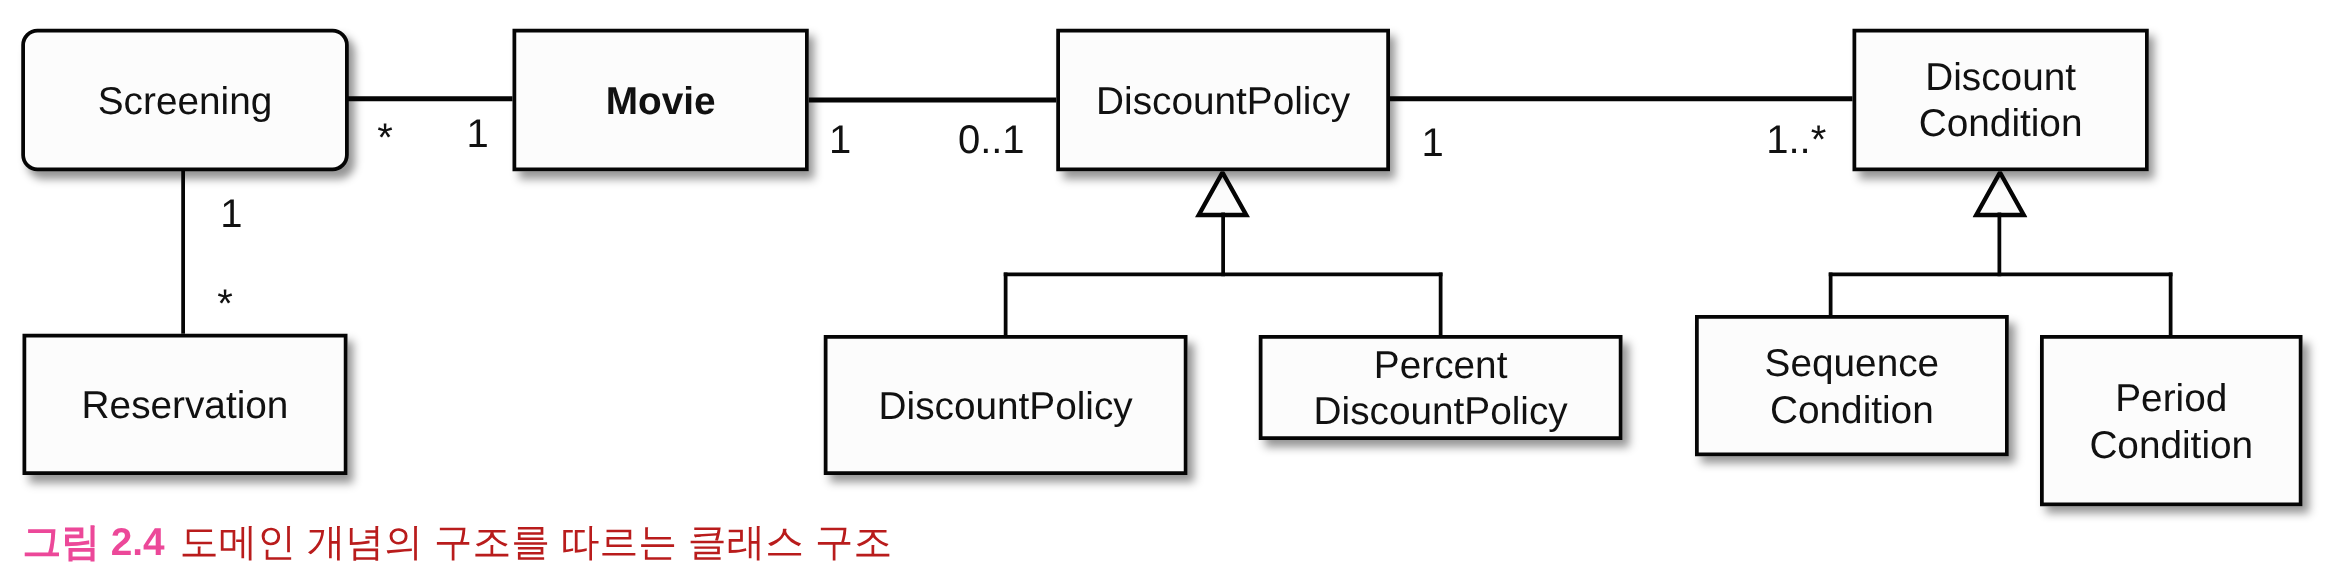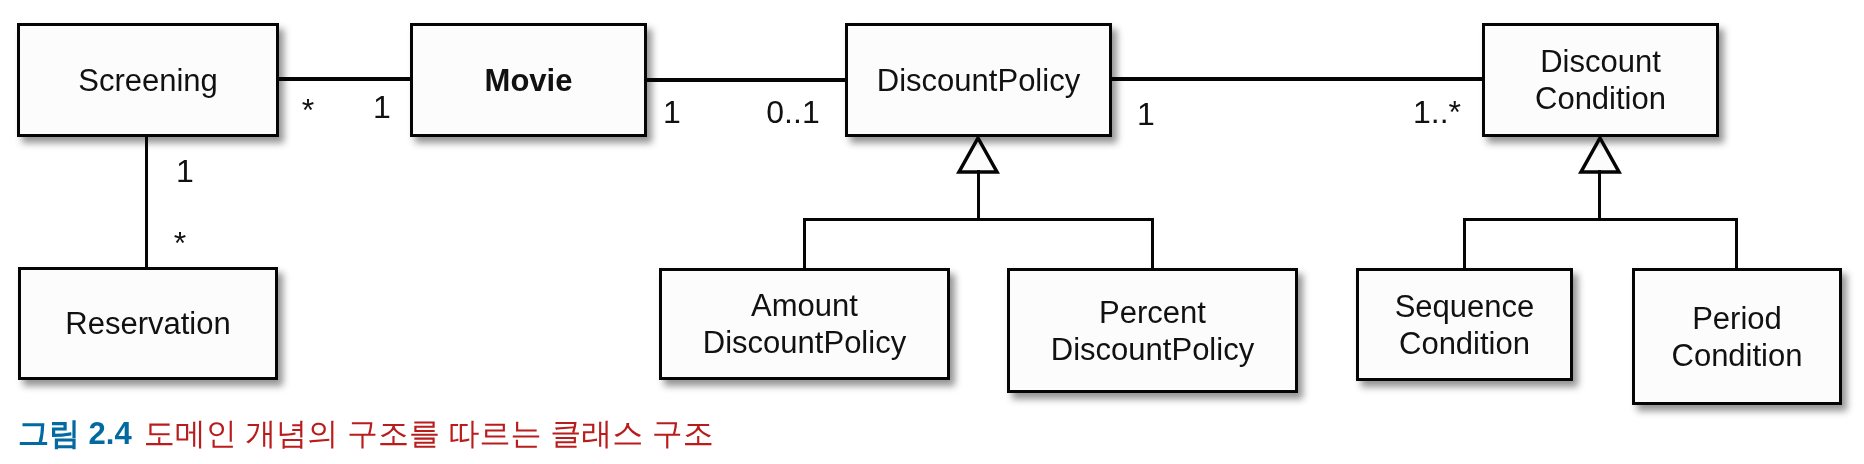--- a/index.html
+++ b/index.html
@@ -64,61 +64,60 @@
   <div class="line" style="left:1151px;top:218px;width:3px;height:51px;"></div>
 
   <svg class="tri" style="left:1578px;top:135px;" width="44" height="40" viewBox="0 0 44 40">
     <polygon points="22,3 41,37 3,37" fill="#fcfcfc" stroke="#050505" stroke-width="3.5"></polygon>
   </svg>
   <div class="line" style="left:1598px;top:170px;width:3px;height:51px;"></div>
   <div class="line" style="left:1463px;top:218px;width:275px;height:3px;"></div>
   <div class="line" style="left:1463px;top:218px;width:3px;height:51px;"></div>
   <div class="line" style="left:1735px;top:218px;width:3px;height:51px;"></div>
 
-  <div class="cbox" style="left:17px;top:23px;width:262px;height:114px;">
+  <div class="cbox" style="left:17px;top:23px;width:262px;height:114px;border-radius:13px;">
     <div>Screening</div>
   </div>
   <div class="cbox" style="left:410px;top:23px;width:237px;height:114px;font-weight:bold;">
     <div>Movie</div>
   </div>
   <div class="cbox" style="left:845px;top:23px;width:267px;height:114px;">
     <div>DiscountPolicy</div>
   </div>
   <div class="cbox" style="left:1482px;top:23px;width:237px;height:114px;">
     <div>Discount</div>
     <div>Condition</div>
   </div>
 
   <div class="cbox" style="left:18px;top:267px;width:260px;height:113px;">
     <div>Reservation</div>
   </div>
   <div class="cbox" style="left:659px;top:268px;width:291px;height:112px;">
-    <div>Amount</div>
     <div>DiscountPolicy</div>
   </div>
-  <div class="cbox" style="left:1007px;top:268px;width:291px;height:125px;">
+  <div class="cbox" style="left:1007px;top:268px;width:291px;height:84px;">
     <div>Percent</div>
     <div>DiscountPolicy</div>
   </div>
-  <div class="cbox" style="left:1356px;top:268px;width:217px;height:113px;">
+  <div class="cbox" style="left:1356px;top:252px;width:251px;height:113px;">
     <div>Sequence</div>
     <div>Condition</div>
   </div>
   <div class="cbox" style="left:1632px;top:268px;width:210px;height:137px;">
     <div>Period</div>
     <div>Condition</div>
   </div>
 
   <div class="mult" style="left:308px;top:110px;">*</div>
   <div class="mult" style="left:382px;top:107px;">1</div>
   <div class="mult" style="left:672px;top:112px;">1</div>
   <div class="mult" style="left:793px;top:112px;">0..1</div>
   <div class="mult" style="left:1146px;top:114px;">1</div>
   <div class="mult" style="left:1437px;top:112px;">1..*</div>
   <div class="mult" style="left:185px;top:171px;">1</div>
   <div class="mult" style="left:180px;top:243px;">*</div>
 
   <div class="caption">
-    <span class="fig-label" style="color: #0369a1;">그림 2.4</span>
+    <span class="fig-label" style="color: #ec4899;">그림 2.4</span>
     <span class="fig-text">도메인 개념의 구조를 따르는 클래스 구조</span>
   </div>
 
 </div>
 
 </body></html>

